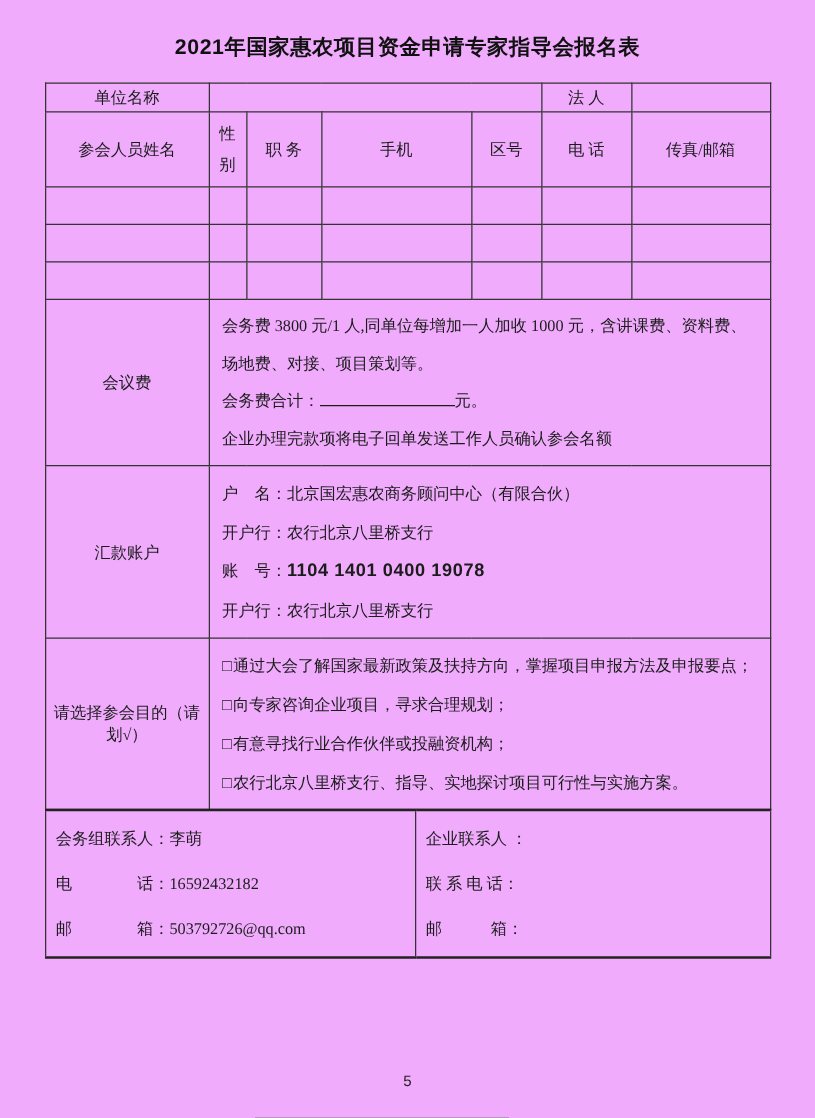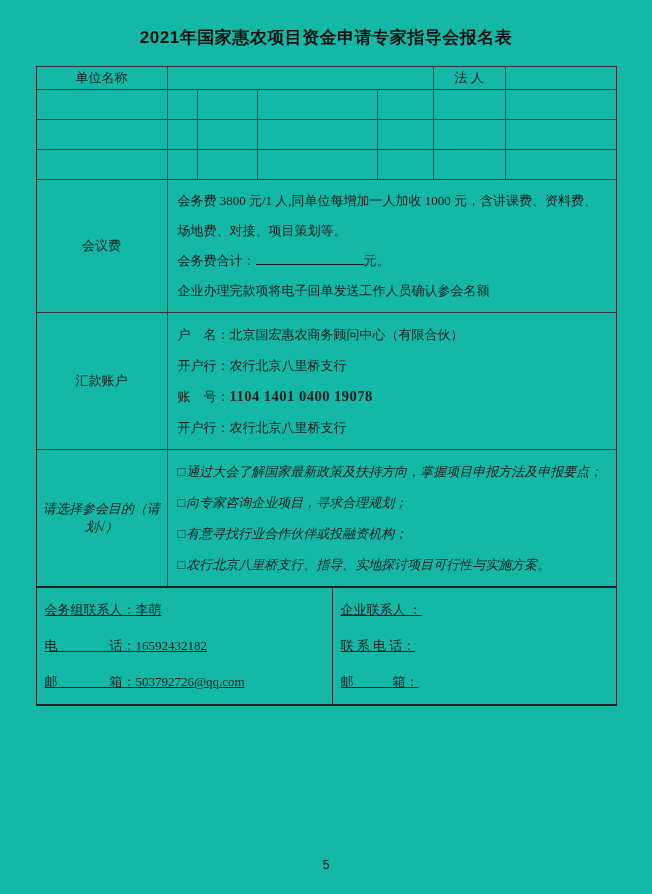--- a/index.html
+++ b/index.html
@@ -2,21 +2,21 @@
 <html><head>
 <meta charset="utf-8">
 <style>
   * { margin: 0; padding: 0; box-sizing: border-box; }
   html, body { background: #888; }
   .page {
     position: relative;
     width: 652px;
     height: 894px;
     margin: 0 auto;
-    background: #14b8a6;
+    background: #f0abfc;
     font-family: "Liberation Serif", "DejaVu Serif", serif;
     color: #1c1c1c;
     overflow: hidden;
   }
   .doc-title {
     margin-top: 26px;
     text-align: center;
     font-family: "Liberation Sans", "DejaVu Sans", sans-serif;
     font-size: 17px;
     font-weight: bold;
@@ -50,56 +50,55 @@
     word-break: break-all;
     line-height: 1.85;
     text-align: center;
   }
   td.bigcell {
     padding: 6px 8px 6px 10px;
     vertical-align: middle;
   }
   tr.r-fee td { height: 123px; }
   tr.r-account td { height: 128px; }
-  tr.r-purpose td { height: 125px; font-style: italic; }
+  tr.r-purpose td { height: 125px; }
   .fee-line, .acct-line, .purpose-line { line-height: 30px; }
   .acct-line { line-height: 31px; }
   .purpose-line { line-height: 31px; }
   .blank-line {
     display: inline-block;
     width: 108px;
     border-bottom: 1px solid #1c1c1c;
     height: 14px;
     vertical-align: baseline;
   }
   .acct-number {
     font-weight: bold;
     font-size: 14.5px;
-    font-family: Liberation Serif, serif;
+    font-family: Liberation Sans, sans-serif;
     letter-spacing: 0.5px;
   }
   .checkbox {
     display: inline-block;
     margin-right: 1px;
   }
   table.contact {
     border-collapse: collapse;
     table-layout: fixed;
     width: 580px;
     margin: -1px auto 0 auto;
   }
   table.contact td {
     border: 1px solid #333;
     border-top: 2px solid #222;
     border-bottom: 2px solid #222;
     font-size: 13px;
     vertical-align: middle;
     height: 113px;
     padding: 4px 6px 4px 8px;
-    text-decoration: underline;
   }
   .contact-line { line-height: 36px; white-space: pre; }
   .page-number {
     position: absolute;
     left: 0;
     right: 0;
     bottom: 22px;
     text-align: center;
     font-size: 12px;
     font-family: "Liberation Sans", "DejaVu Sans", sans-serif;
@@ -126,20 +125,29 @@
 
     <tbody>
         <tr class="r-company">
       <td class="lbl">单位名称</td>
       <td class="val" colspan="4"></td>
       <td class="lbl">法 人</td>
       <td class="val"></td>
     </tr>
 
 
+    <tr class="r-phead">
+      <td>参会人员姓名</td>
+      <td><span class="stackchar">性别</span></td>
+      <td>职 务</td>
+      <td>手机</td>
+      <td>区号</td>
+      <td>电 话</td>
+      <td>传真/邮箱</td>
+    </tr>
 
     <tr class="r-empty">
       <td></td>
       <td></td>
       <td></td>
       <td></td>
       <td></td>
       <td></td>
       <td></td>
     </tr>

